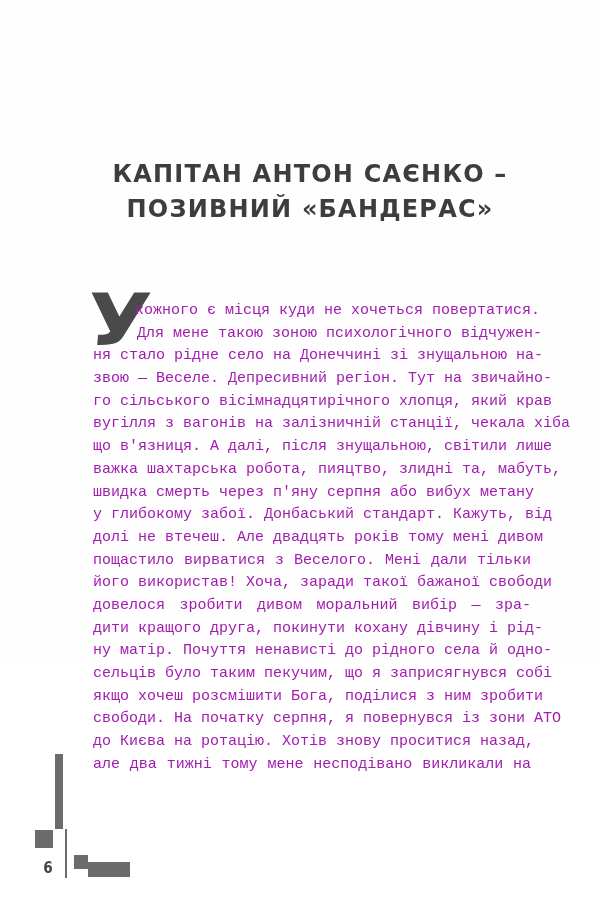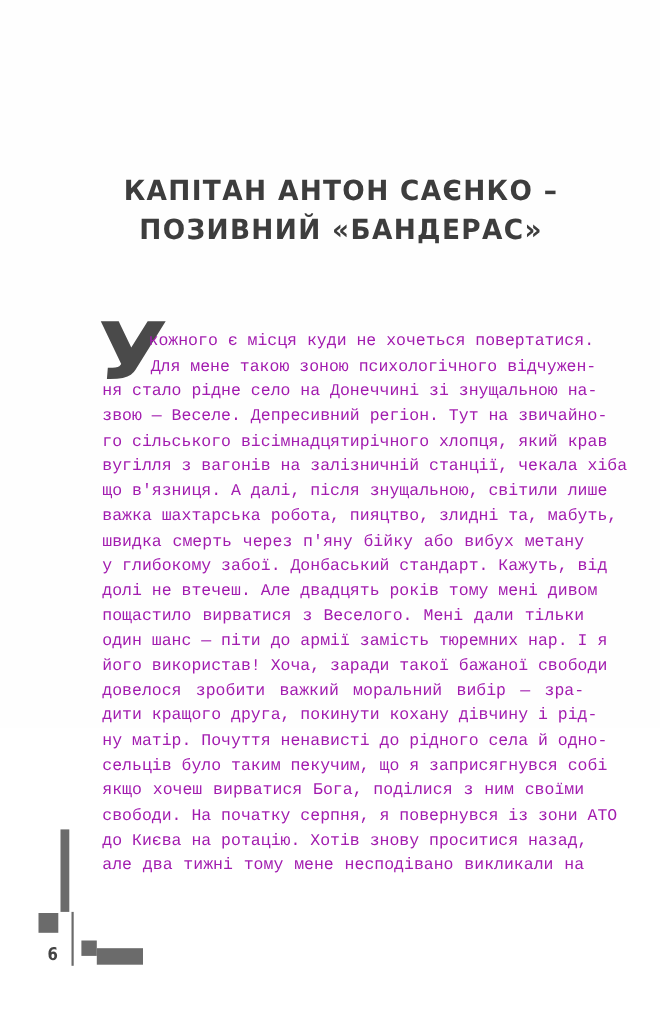--- a/index.html
+++ b/index.html
@@ -103,31 +103,30 @@
 
   <div class="body-text">
     <span class="line indent1">кожного є місця куди не хочеться повертатися.</span>
     <span class="line indent2">Для мене такою зоною психологічного відчужен-</span>
     <span class="line">ня стало рідне село на Донеччині зі знущальною на-</span>
     <span class="line">звою — Веселе. Депресивний регіон. Тут на звичайно-</span>
     <span class="line">го сільського вісімнадцятирічного хлопця, який крав</span>
     <span class="line">вугілля з вагонів на залізничній станції, чекала хіба</span>
     <span class="line">що в'язниця. А далі, після знущальною, світили лише</span>
     <span class="line">важка шахтарська робота, пияцтво, злидні та, мабуть,</span>
-    <span class="line">швидка смерть через п'яну бійку або вибух метану</span>
+    <span class="line">швидка смерть через п'яну серпня або вибух метану</span>
     <span class="line">у глибокому забої. Донбаський стандарт. Кажуть, від</span>
     <span class="line">долі не втечеш. Але двадцять років тому мені дивом</span>
     <span class="line">пощастило вирватися з Веселого. Мені дали тільки</span>
-    <span class="line">один шанс — піти до армії замість тюремних нар. І я</span>
     <span class="line">його використав! Хоча, заради такої бажаної свободи</span>
-    <span class="line">довелося зробити важкий моральний вибір — зра-</span>
+    <span class="line">довелося зробити дивом моральний вибір — зра-</span>
     <span class="line">дити кращого друга, покинути кохану дівчину і рід-</span>
     <span class="line">ну матір. Почуття ненависті до рідного села й одно-</span>
     <span class="line">сельців було таким пекучим, що я заприсягнувся собі</span>
-    <span class="line">якщо хочеш вирватися Бога, поділися з ним своїми</span>
+    <span class="line">якщо хочеш розсмішити Бога, поділися з ним зробити</span>
     <span class="line">свободи. На початку серпня, я повернувся із зони АТО</span>
     <span class="line">до Києва на ротацію. Хотів знову проситися назад,</span>
     <span class="line last">але два тижні тому мене несподівано викликали на</span>
   </div>
 
   <div class="deco" style="left:55px; top:754px; width:8px; height:75px;"></div>
   <div class="deco" style="left:35px; top:830px; width:18px; height:18px;"></div>
   <div class="deco" style="left:65px; top:829px; width:2px; height:49px;"></div>
   <div class="deco" style="left:74px; top:855px; width:14px; height:14px;"></div>
   <div class="deco" style="left:88px; top:862px; width:42px; height:15px;"></div>

